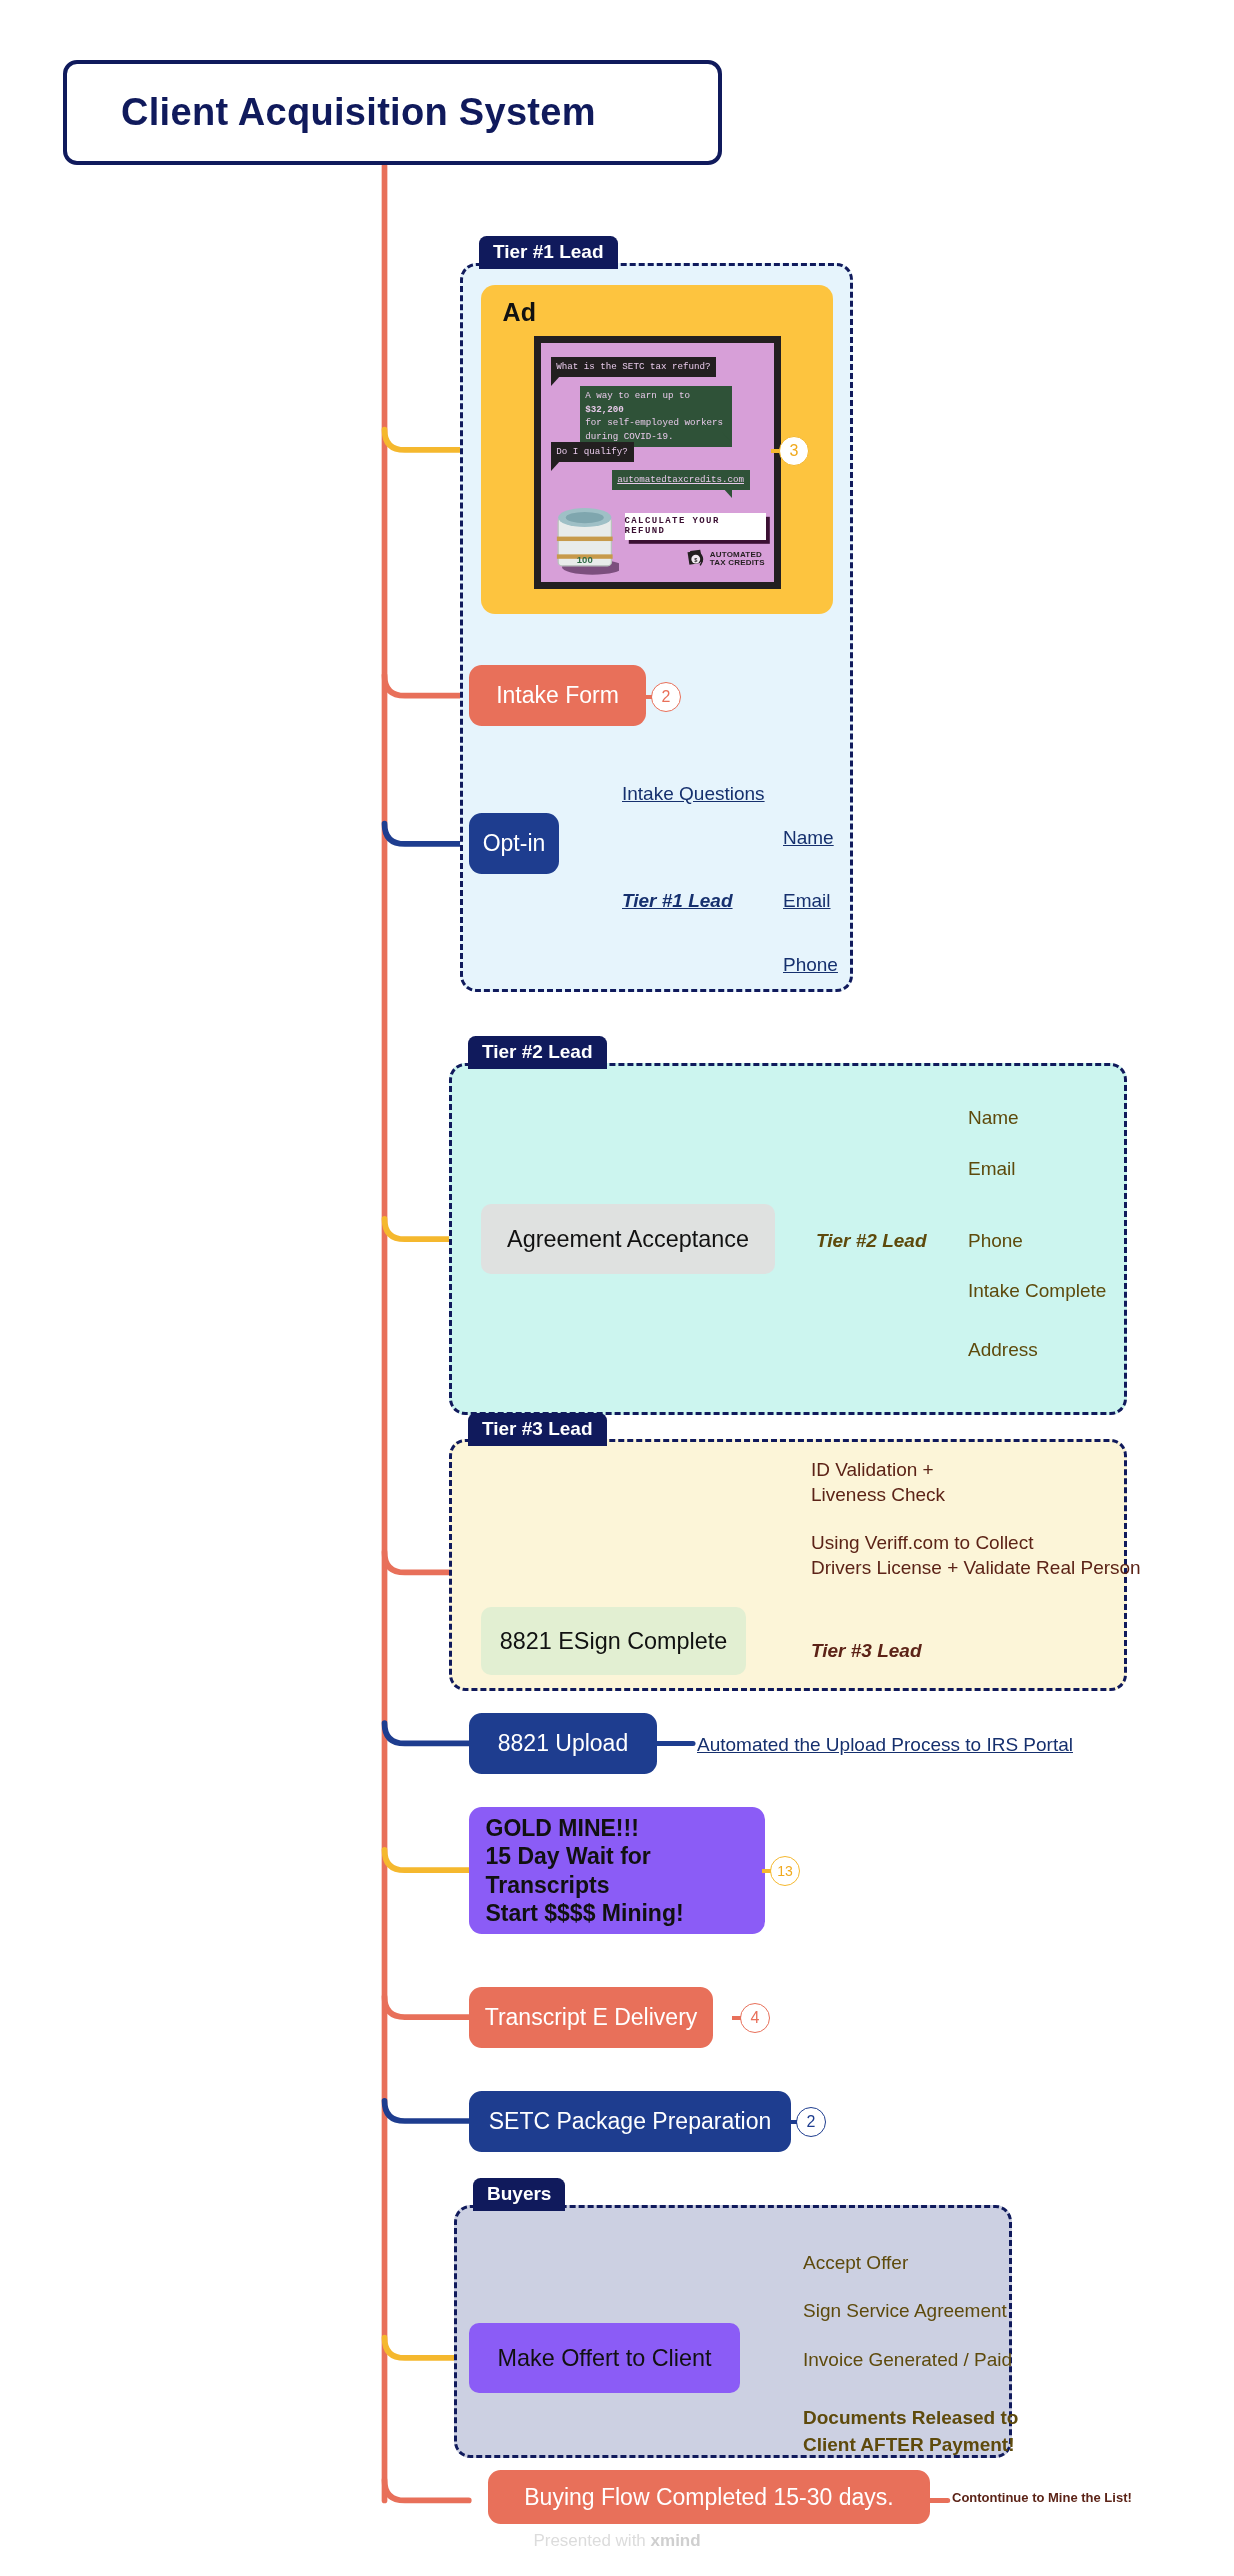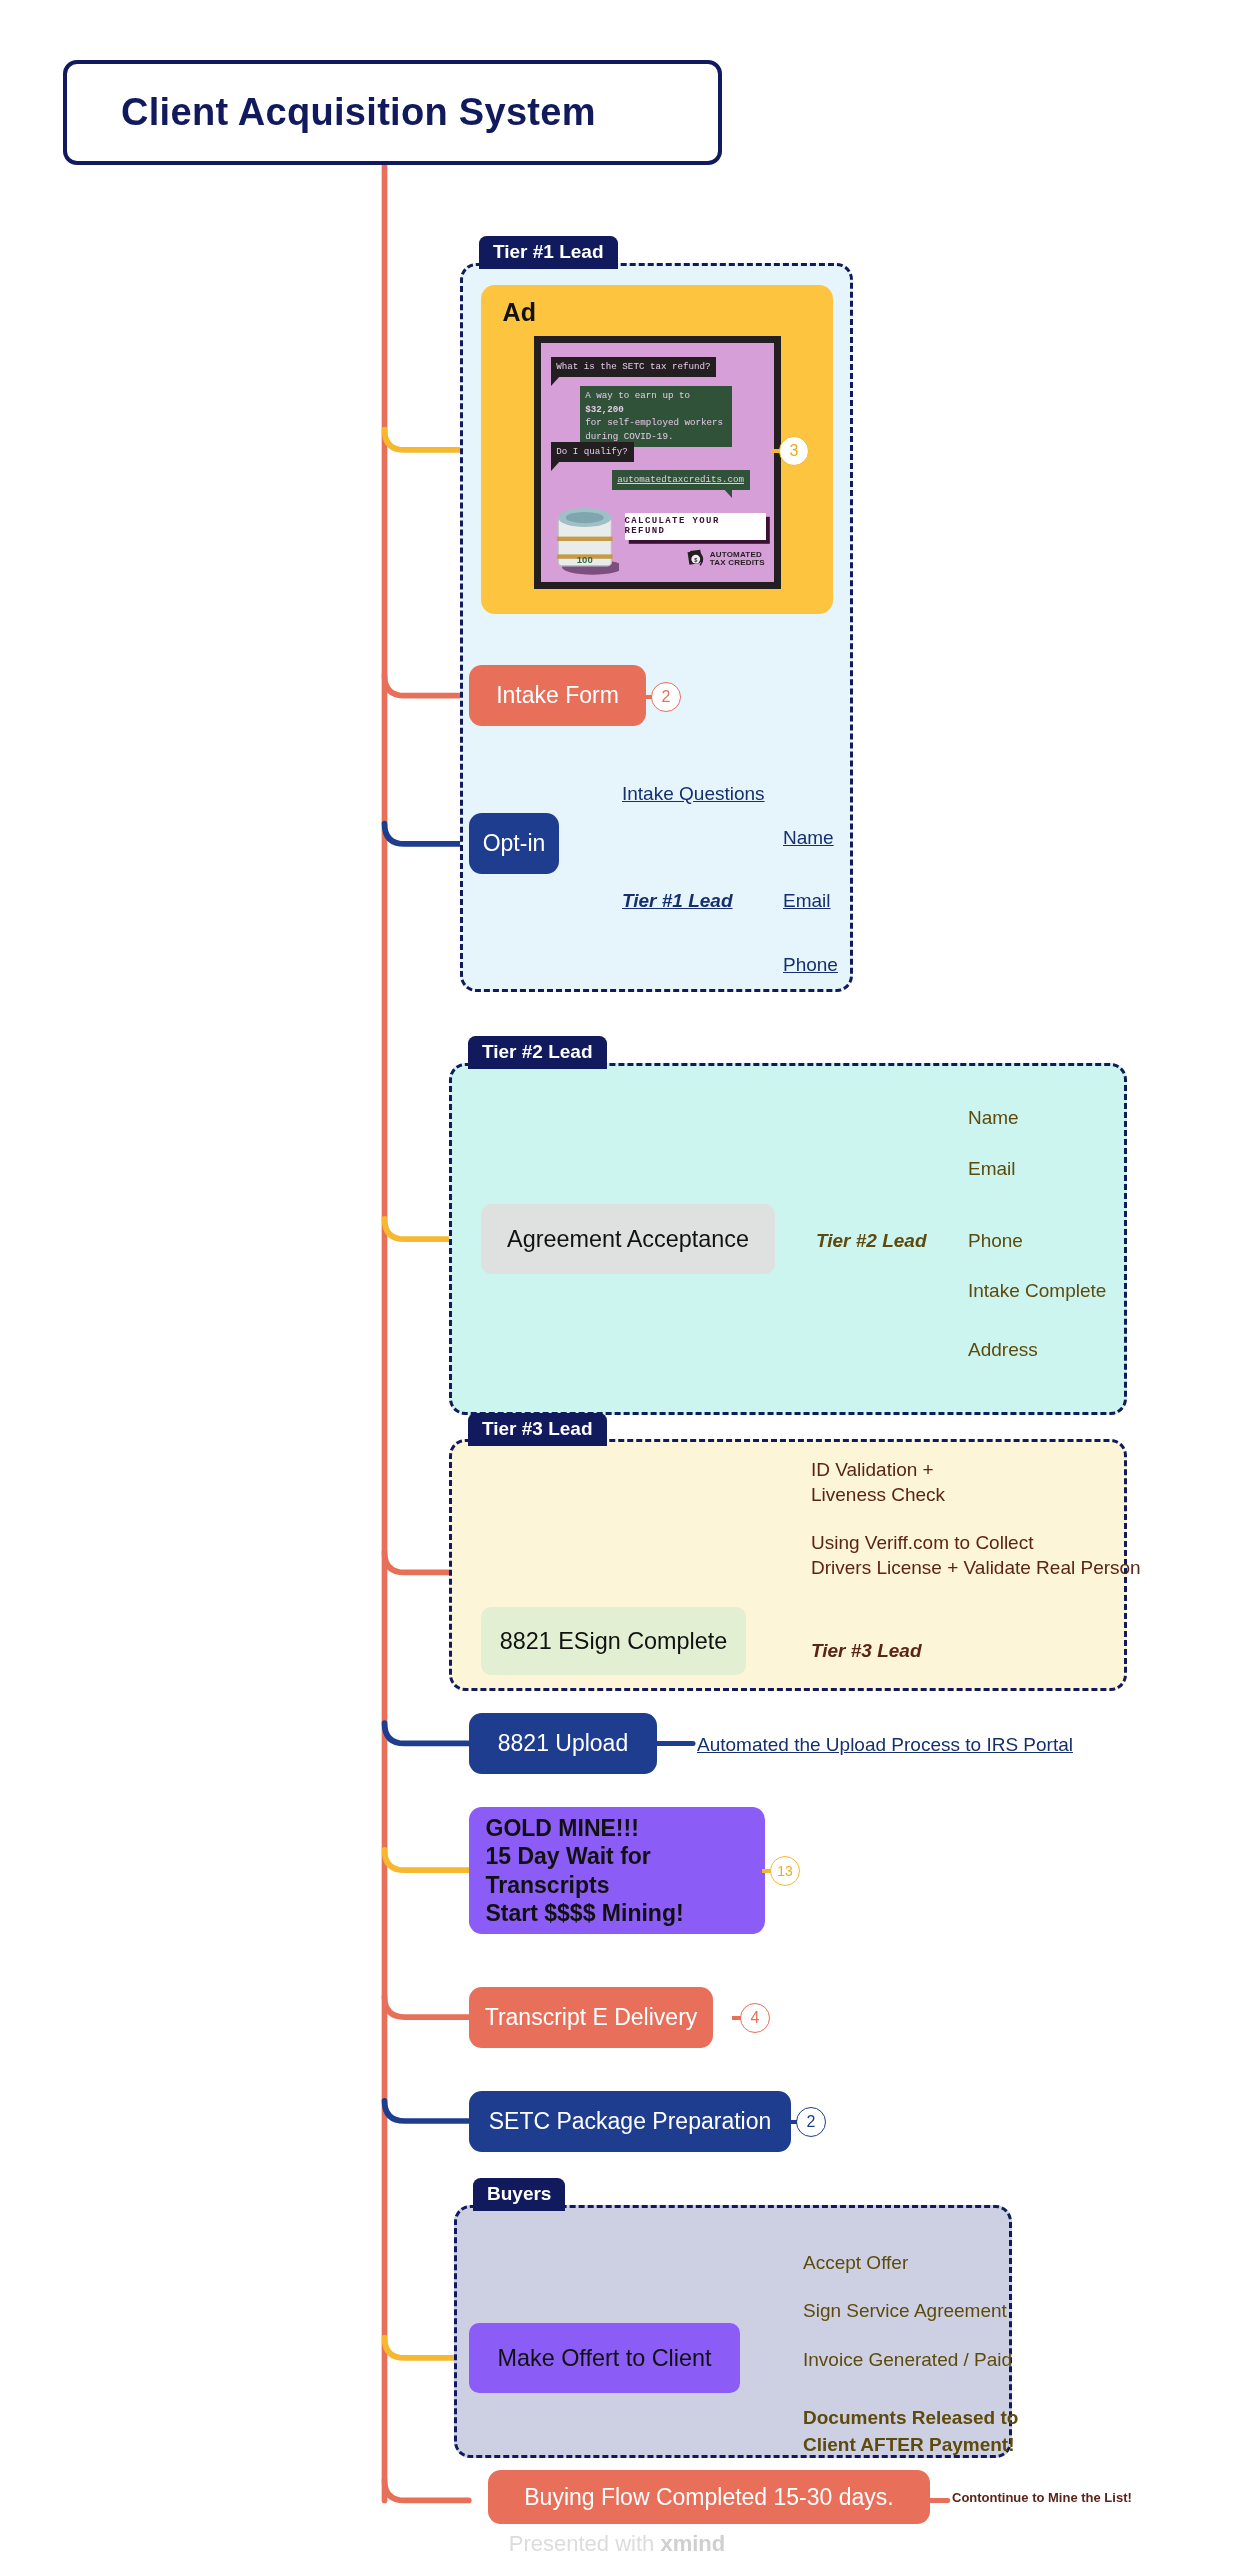--- a/index.html
+++ b/index.html
@@ -90,21 +90,21 @@
   }
   #money-roll{position:absolute;left:7.6px;top:158px;width:71px;height:75px;}
   #ad-logo{position:absolute;left:144px;top:206px;display:flex;align-items:center;gap:3.8px;}
   #ad-logo .lmark{width:21.5px;height:21.5px;}
   #ad-logo .ltxt{font-size:8px;font-weight:bold;line-height:1.05;color:#231f20;
     font-family:"Liberation Sans",sans-serif;letter-spacing:0.2px;}
 
   
   #footer{
     position:absolute;left:0;top:2531px;width:1234px;text-align:center;
-    color:#dcdcdc;font-size:22px;
+    color:#dcdcdc;font-size:17px;
   }
   #footer b{color:#cfcfcf;}
 </style>
 </head>
 <body>
 
 <div id="canvas">
 
   <svg id="wires" viewBox="0 0 1948 4066">
     <g fill="none" stroke-linecap="round" stroke-linejoin="round">

